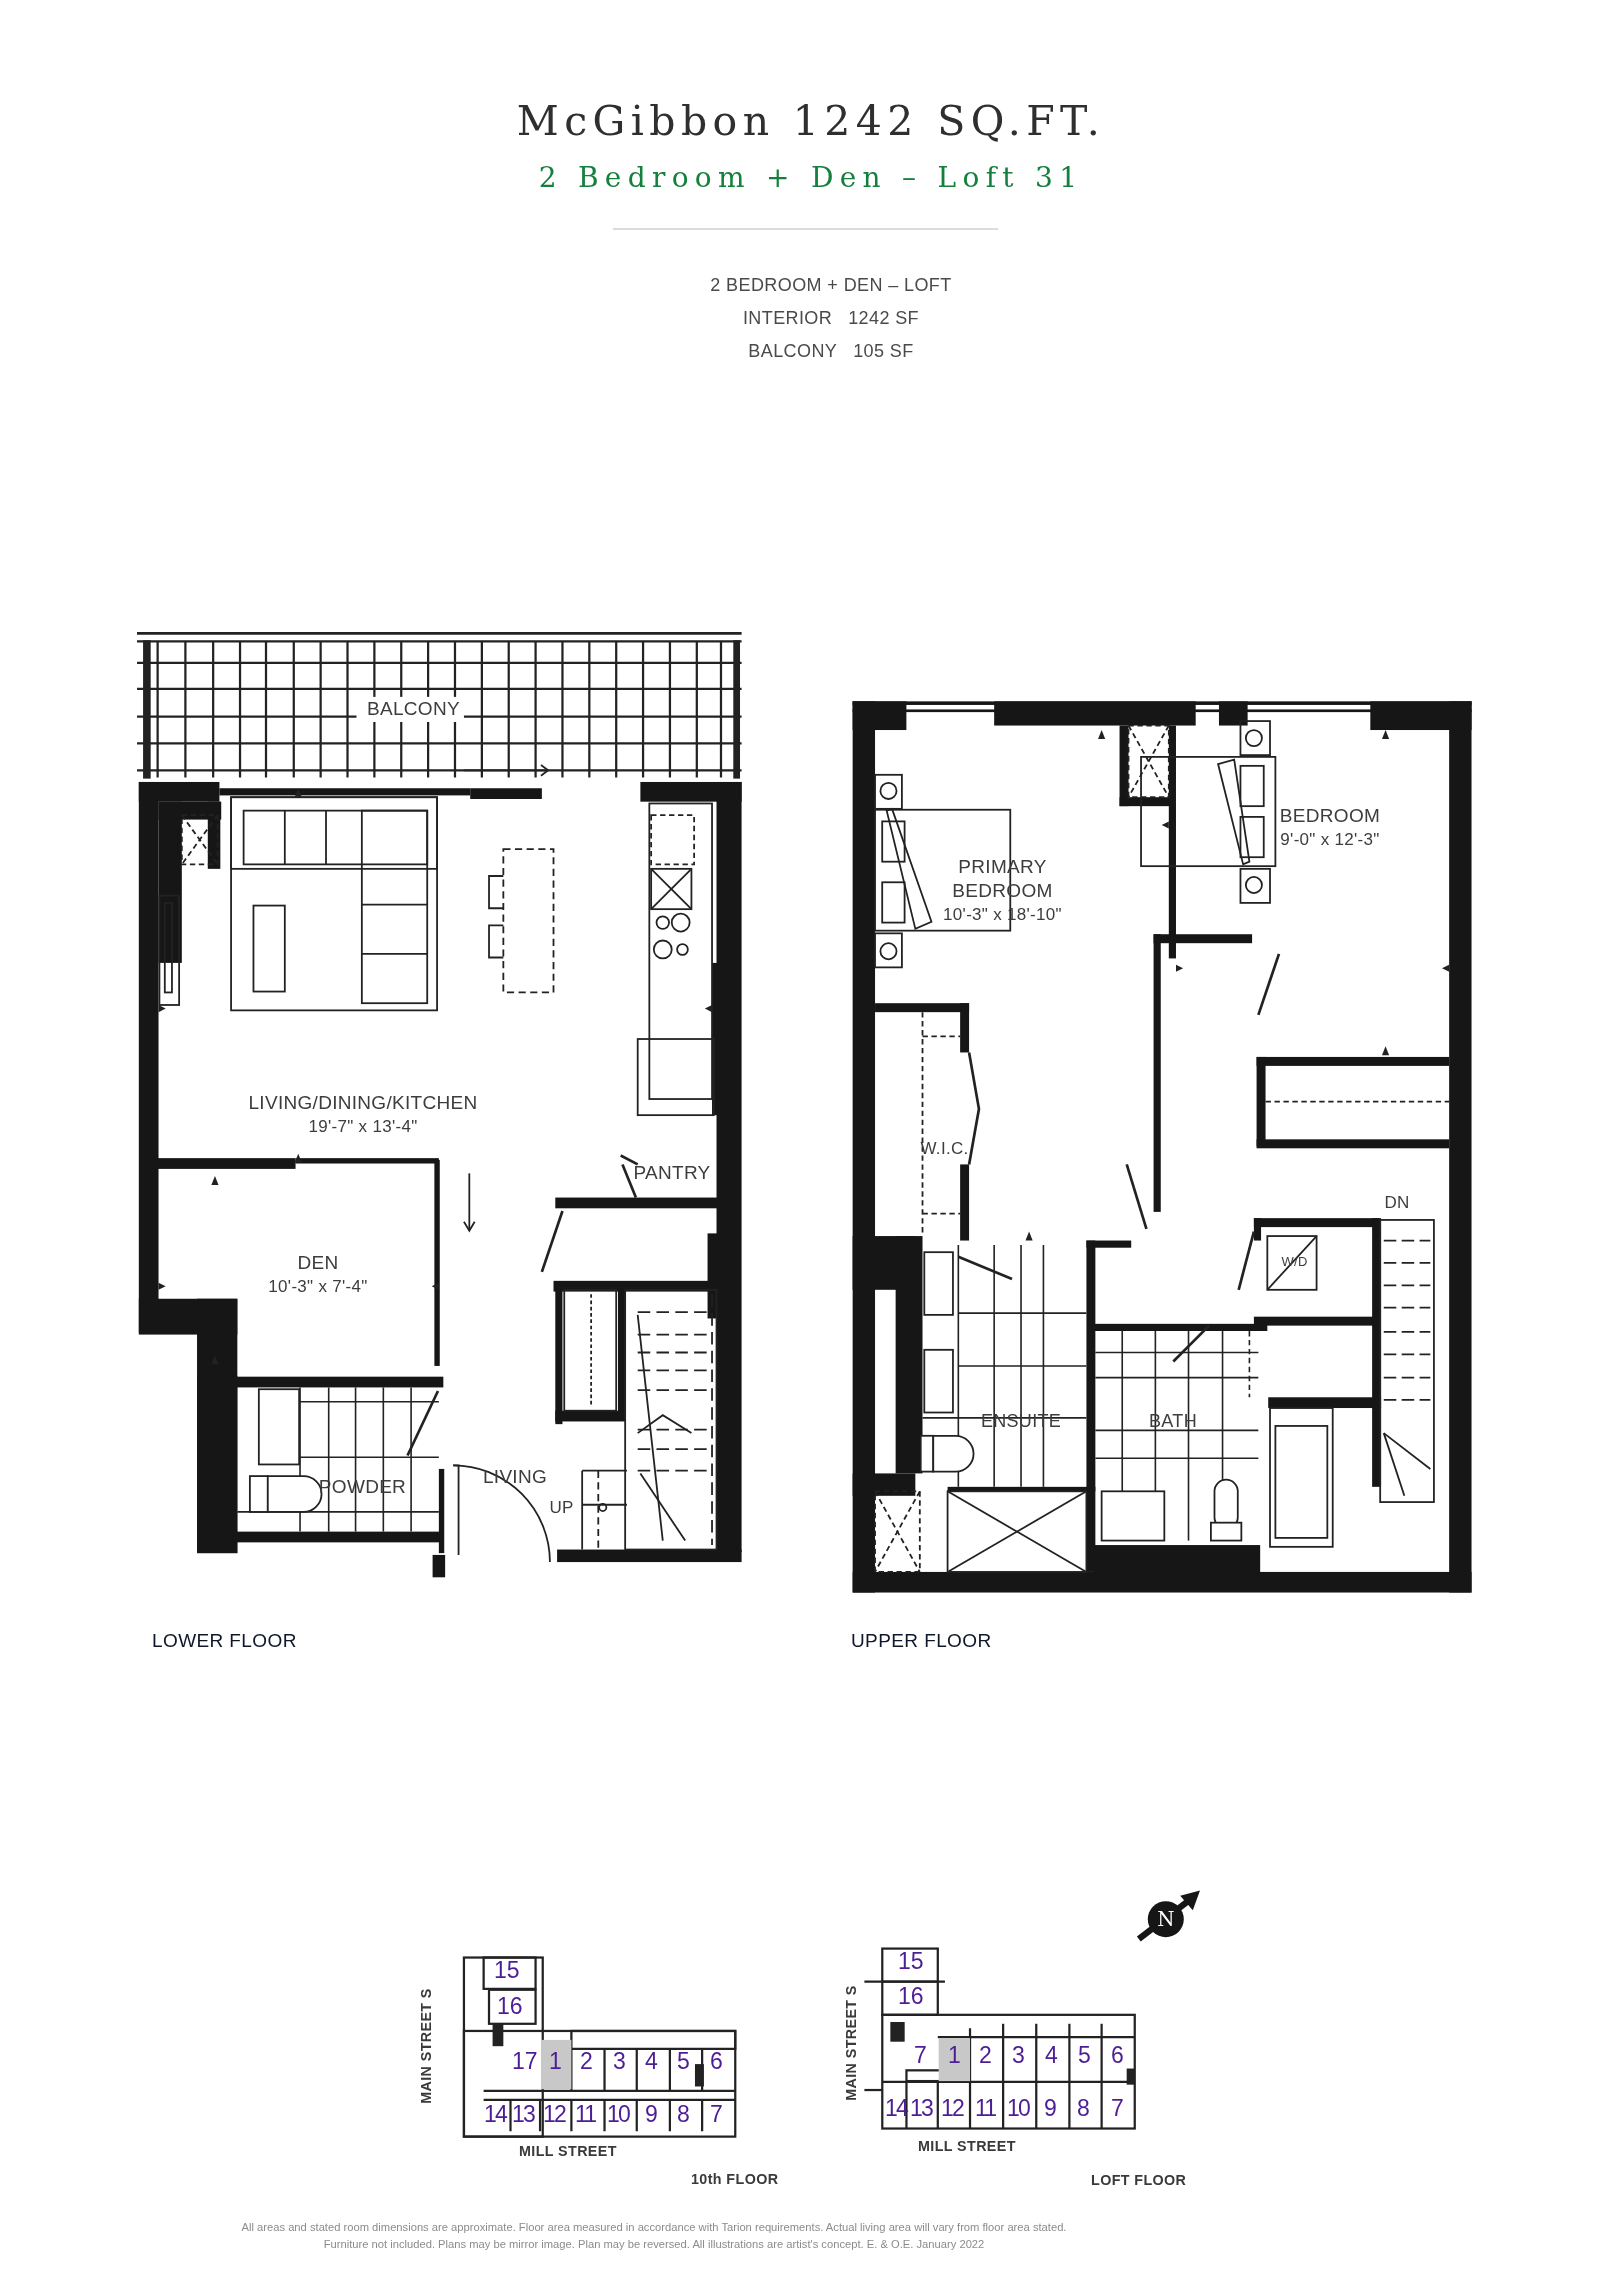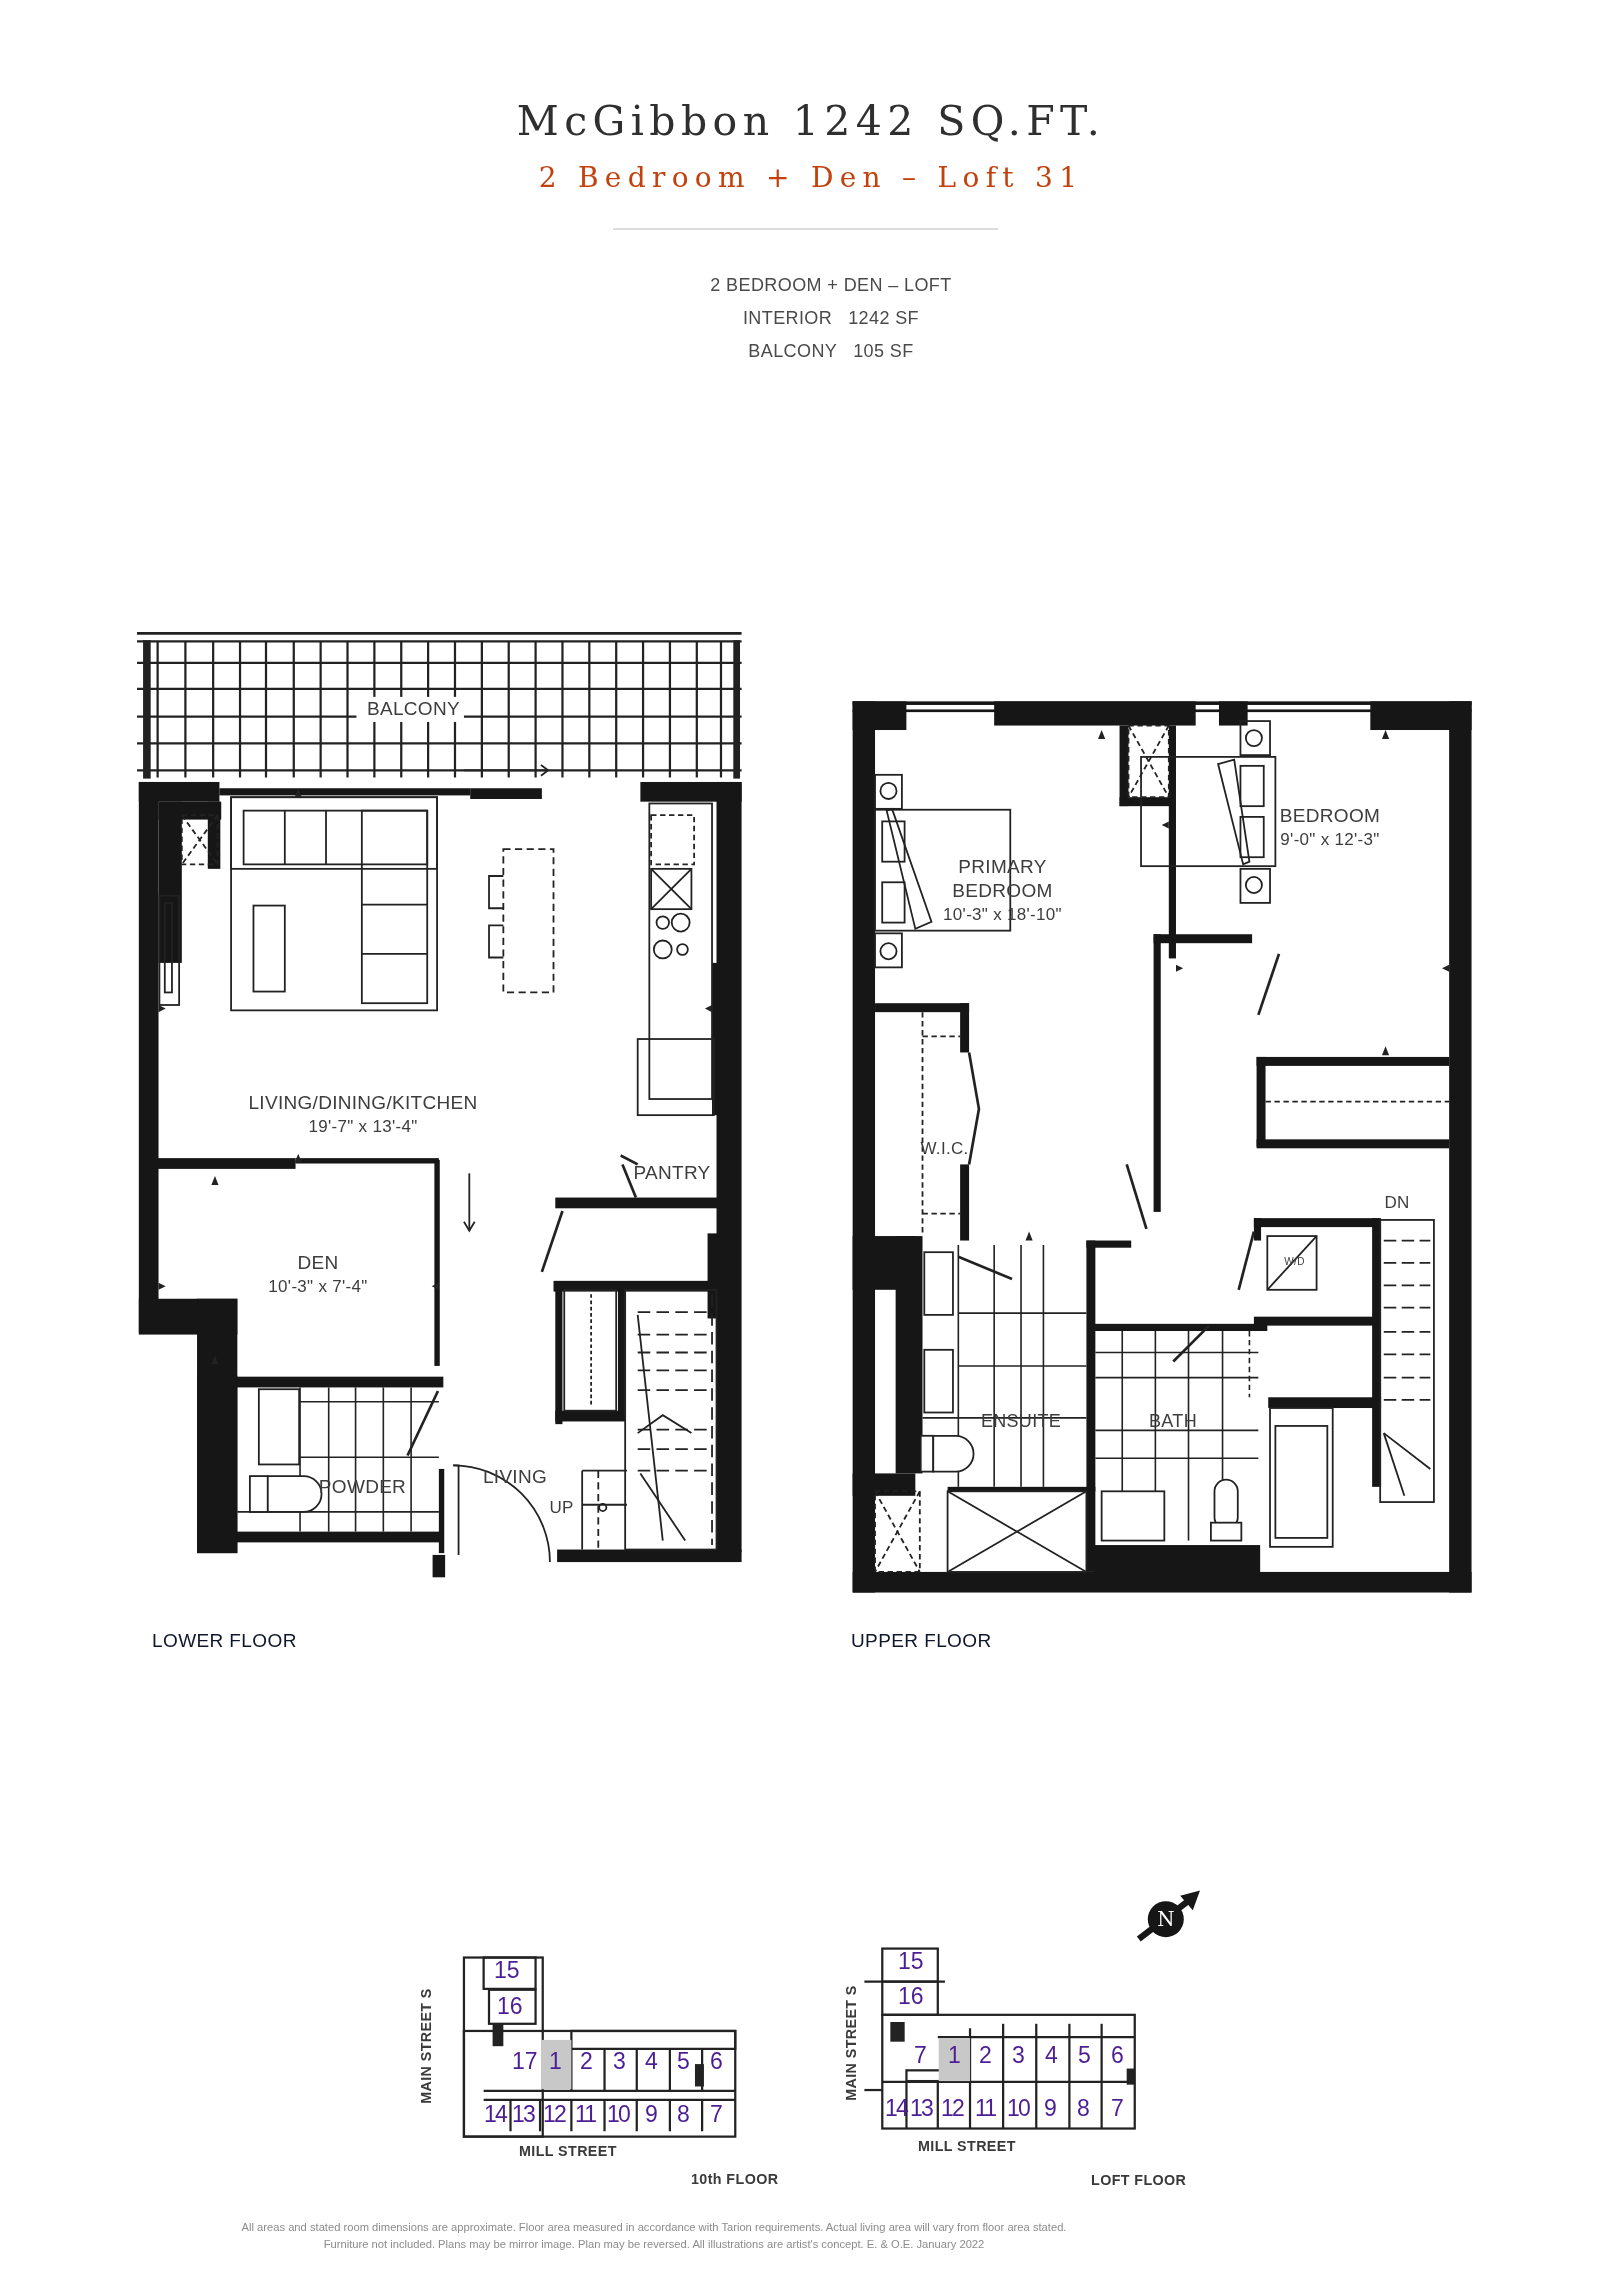--- a/index.html
+++ b/index.html
@@ -1,19 +1,19 @@
 <!DOCTYPE html>
 <html style="font-size:14.3px"><head>
 <meta charset="utf-8">
 <style>
   html, body { margin:0; padding:0; background:#ffffff; }
   body { width:1622px; height:2293px; position:relative; overflow:hidden; font-family:"Liberation Sans", sans-serif; color:#3a3a3a; }
   .abs { position:absolute; }
   .title { left:0; width:1622px; top:97px; text-align:center; font-family:"DejaVu Serif", serif; font-size:41px; letter-spacing:5.4px; color:#2f2f2f; font-weight:normal; }
-  .subtitle { left:0; width:1622px; top:161px; text-align:center; font-family:"DejaVu Serif", serif; font-size:28px; letter-spacing:6.3px; color:#c2410c; }
+  .subtitle { left:0; width:1622px; top:161px; text-align:center; font-family:"DejaVu Serif", serif; font-size:28px; letter-spacing:6.3px; color:#15803d; }
   .rule { left:613px; top:228px; width:385px; height:1.8px; background:#dcdcdc; }
   .specs { left:0; width:1622px; top:269px; text-align:center; font-size:18px; line-height:33px; color:#4a4a4a; letter-spacing:0.4px;margin-left:20px; }
   .specs .gap { display:inline-block; width:16px; }
   .floor-label { font-size:19px; color:#0f172a; letter-spacing:0.4px; }
   .room { font-size:19px; color:#3d3d3d; text-align:center; line-height:24px; white-space:nowrap; letter-spacing:0.3px; }
   .room .dim { font-size:17px; }
   .keylabel { font-size:14.3px; color:#3a3a3a; font-weight:bold; letter-spacing:0.4px; }
   .keynum { font-size:23px; color:#4c1d95; }
   .disclaimer { left:0; width:1308px; top:2219px; text-align:center; font-size:11.2px; color:#8c8c8c; line-height:17px; }
   svg { position:absolute; overflow:visible; }
@@ -394,21 +394,21 @@
   <div>BEDROOM</div>
   <div class="dim">10'-3" x 18'-10"</div>
 </div>
 <div class="abs room" style="left:1263px;top:804px;width:134px;">
   <div>BEDROOM</div>
   <div class="dim">9'-0" x 12'-3"</div>
 </div>
 <div class="abs room" style="left:913px;top:1137px;width:63px;font-size:17px;">W.I.C.</div>
 <div class="abs room" style="left:976px;top:1409px;width:90px;font-size:18px;">ENSUITE</div>
 <div class="abs room" style="left:1137px;top:1409px;width:72px;font-size:18px;">BATH</div>
-<div class="abs room" style="left:1272px;top:1250px;width:45px;font-size:10px;">W/D</div>
+<div class="abs room" style="left:1272px;top:1250px;width:45px;font-size:13px;">W/D</div>
 <div class="abs room" style="left:1370px;top:1191px;width:54px;font-size:17px;">DN</div>
 <div class="abs floor-label" style="left:851px;top:1630px;">UPPER FLOOR</div>
 
 <svg style="left:1128px;top:1885px;" width="81" height="72" viewBox="0 0 90 80">
   <line x1="12" y1="60" x2="72" y2="14" stroke="#161616" stroke-width="7"></line>
   <polygon points="80,6 58,12 72,28" fill="#161616"></polygon>
   <circle cx="42" cy="38" r="20" fill="#161616"></circle>
   <text x="42" y="46" text-anchor="middle" font-family="DejaVu Serif, serif" font-size="22" fill="#fff">N</text>
 </svg>
 

